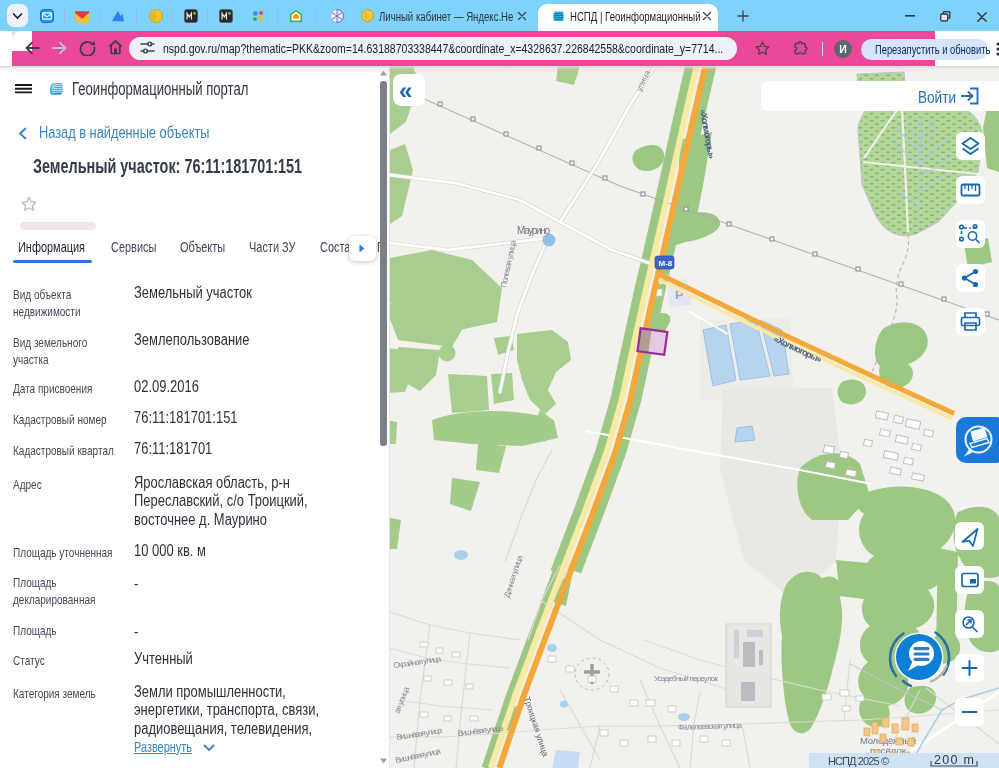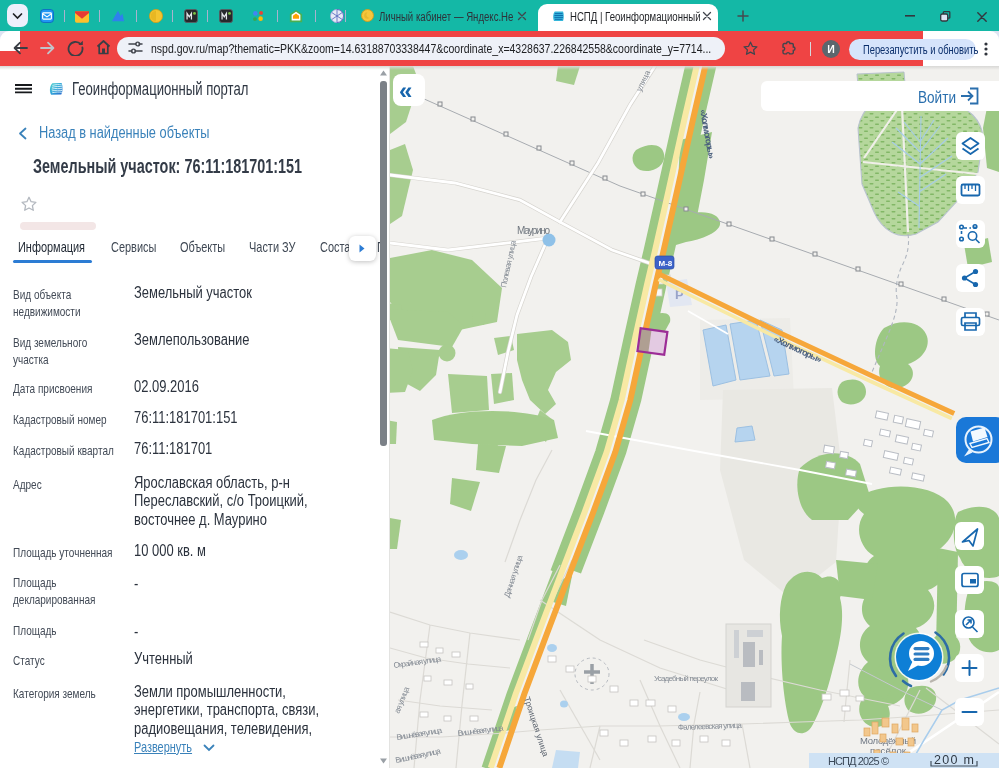--- a/index.html
+++ b/index.html
@@ -1,20 +1,20 @@
 <!DOCTYPE html>
 <html><head>
 <meta charset="utf-8">
 <style>
   * { margin:0; padding:0; box-sizing:border-box; }
   html,body { width:999px; height:768px; overflow:hidden; font-family:"Liberation Sans", sans-serif; }
   #page { position:relative; width:999px; height:768px; background:#fff; }
   .abs { position:absolute; }
-  #tabstrip { position:absolute; left:0; top:0; width:999px; height:31px; background:#14b8a6; }
-  #toolbar  { position:absolute; left:0; top:31px; width:923px; height:35px; background:#ef4444; }
+  #tabstrip { position:absolute; left:0; top:0; width:999px; height:31px; background:#7dd3fc; }
+  #toolbar  { position:absolute; left:12px; top:31px; width:923px; height:35px; background:#ec4899; }
   .pinsep { position:absolute; top:10px; width:1px; height:12px; background:#a9b2ce; }
   #vbtn { position:absolute; left:7px; top:4px; width:21px; height:23px; background:#edeffb; border-radius:7px; }
   .tabtxt { position:absolute; top:10px; font-size:12px; color:#2e323a; white-space:nowrap; }
   #activetab { position:absolute; left:538px; top:4px; width:180px; height:27px; background:#ffffff; border-radius:9px 9px 0 0; }
   #urlpill { position:absolute; left:117px; top:6px; width:608px; height:23px; background:#eef1f8; border-radius:12px; }
   #panel { position:absolute; left:0; top:66px; width:390px; height:702px; background:#ffffff; border-right:1px solid #e3e3e1; }
   .lbl { position:absolute; left:13px; font-size:13px; color:#424a56; line-height:16.5px; transform:scaleX(0.77); transform-origin:0 0; white-space:nowrap; }
   .val { position:absolute; left:134px; font-size:16px; color:#2b323d; line-height:18.3px; transform:scaleX(0.81); transform-origin:0 0; white-space:nowrap; }
   .tab { position:absolute; top:172px; font-size:15px; color:#3f4854; transform:scaleX(0.73); transform-origin:0 0; white-space:nowrap; }
 </style>

